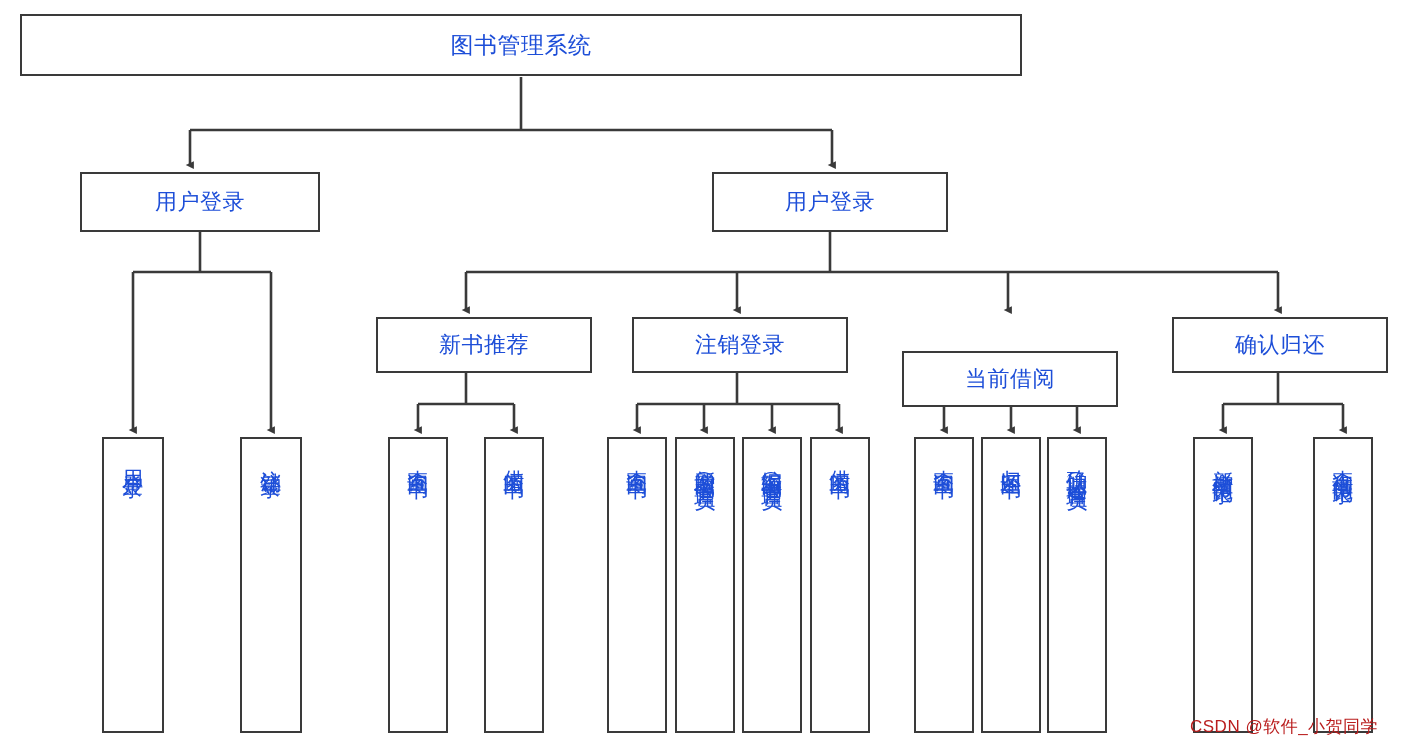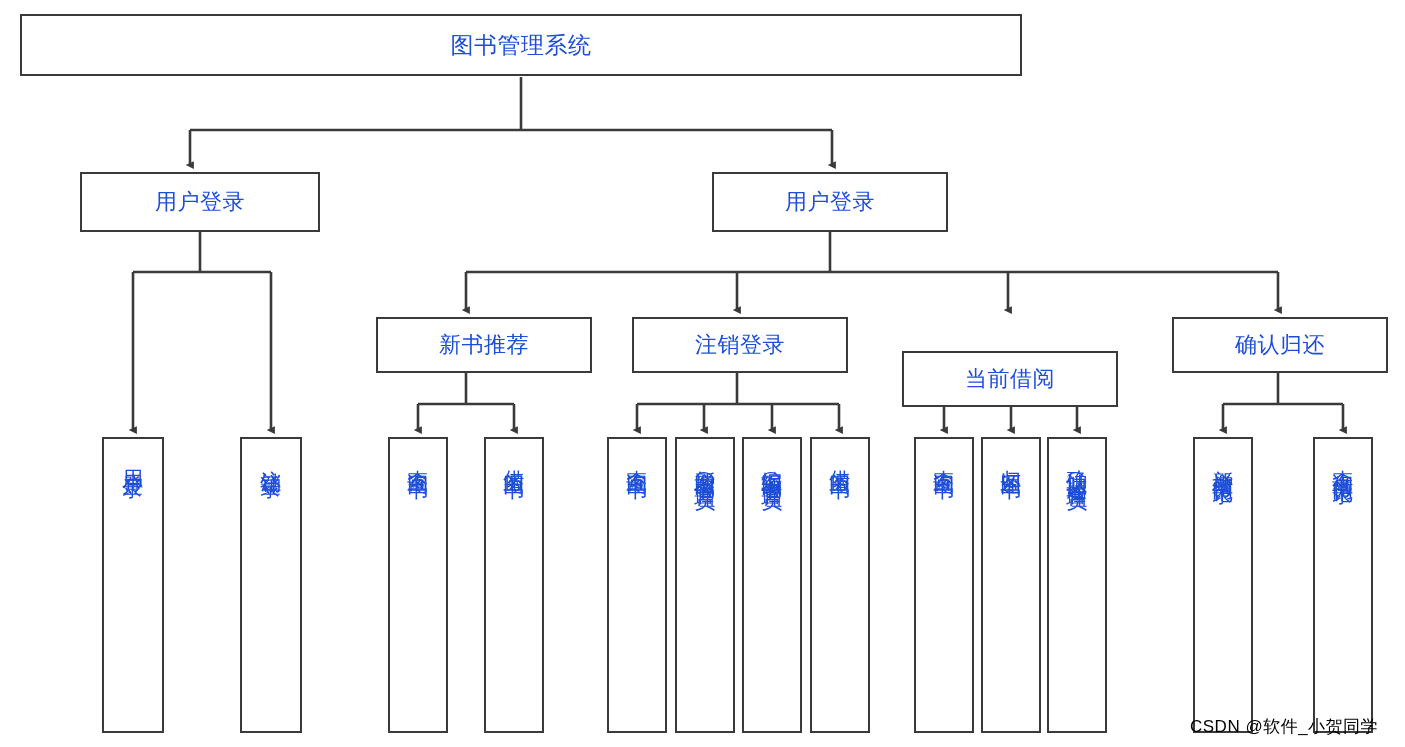--- a/index.html
+++ b/index.html
@@ -60,21 +60,21 @@
   .v-node .node-label {
     writing-mode: vertical-rl;
     text-orientation: upright;
     font-size: 21px;
     line-height: 1.22;
     letter-spacing: 3px;
     white-space: nowrap;
   }
   .watermark {
     position: absolute;
-    color: #000000;
+    color: #b91c1c;
     font-size: 17px;
     letter-spacing: 0.5px;
     z-index: 3;
     white-space: nowrap;
     user-select: none;
   }
 </style>
 </head>
 <body>
 

